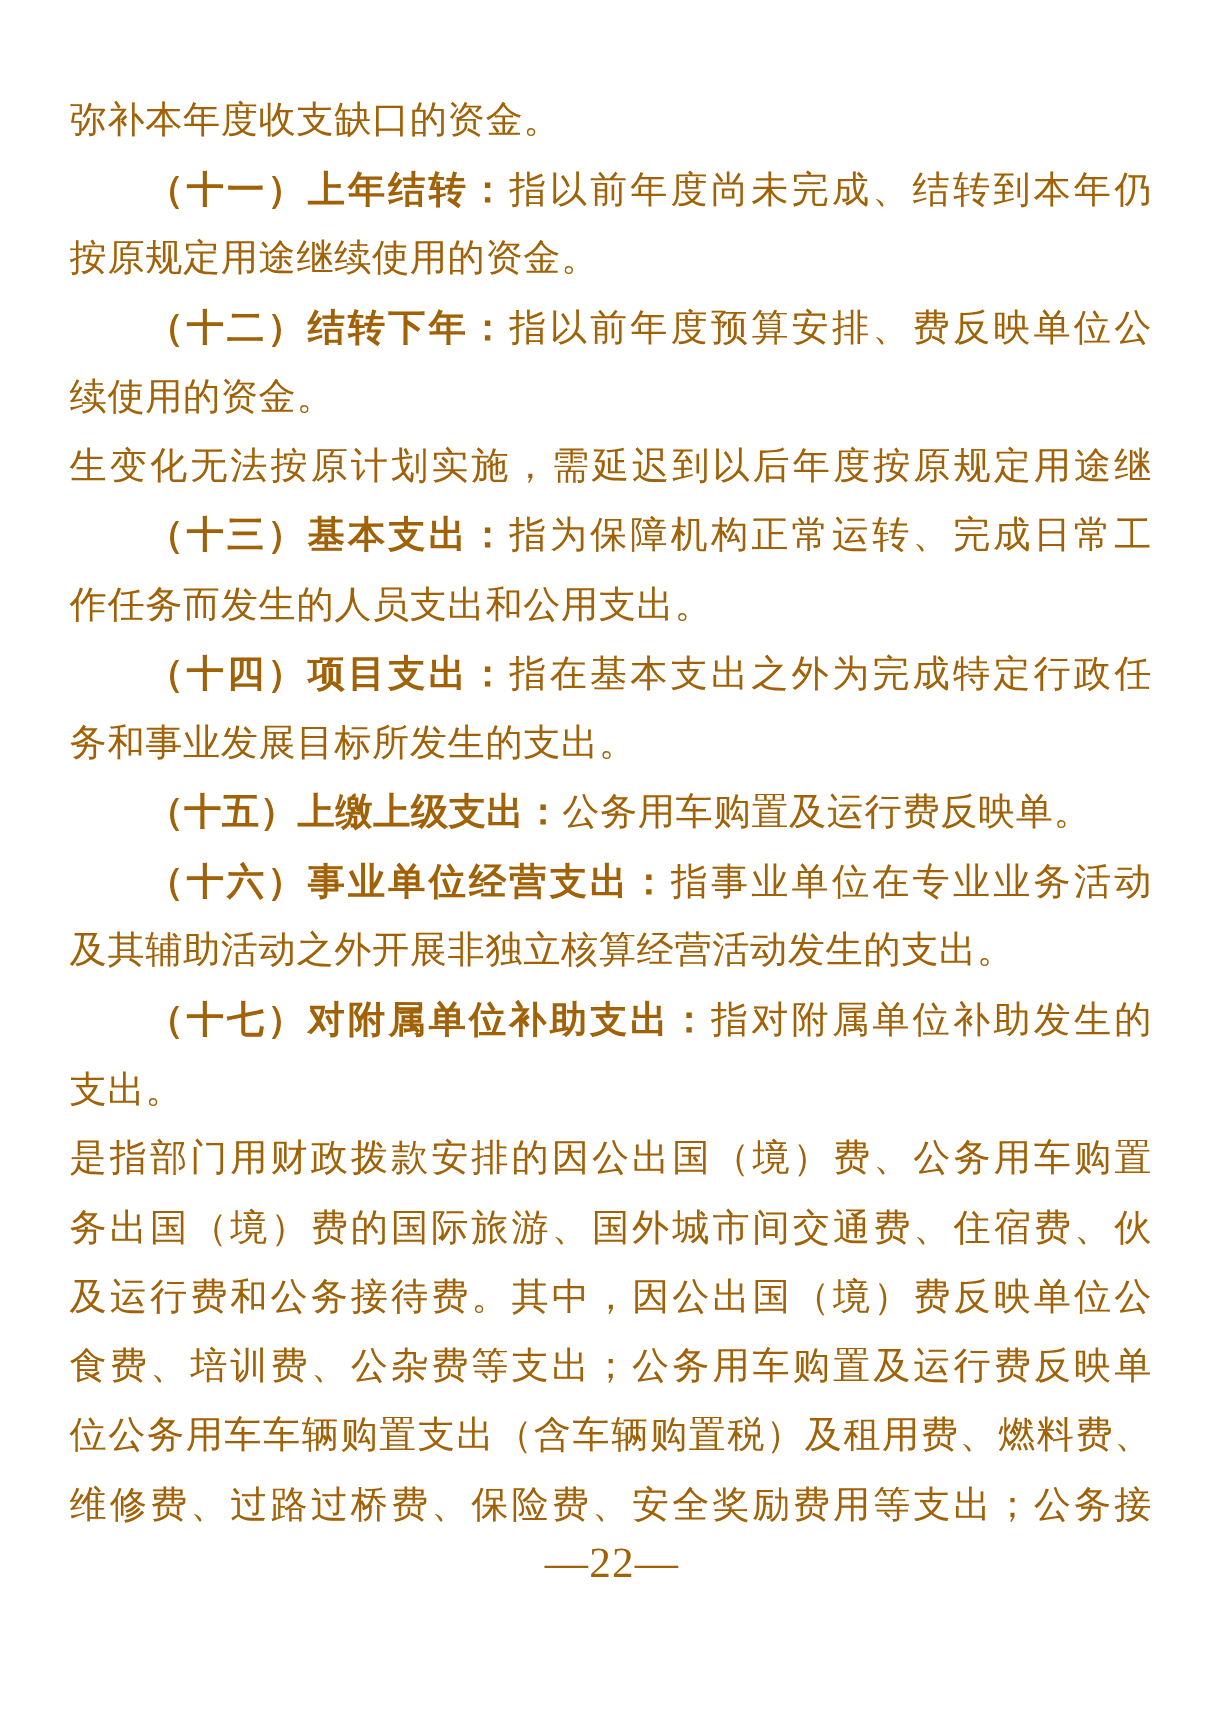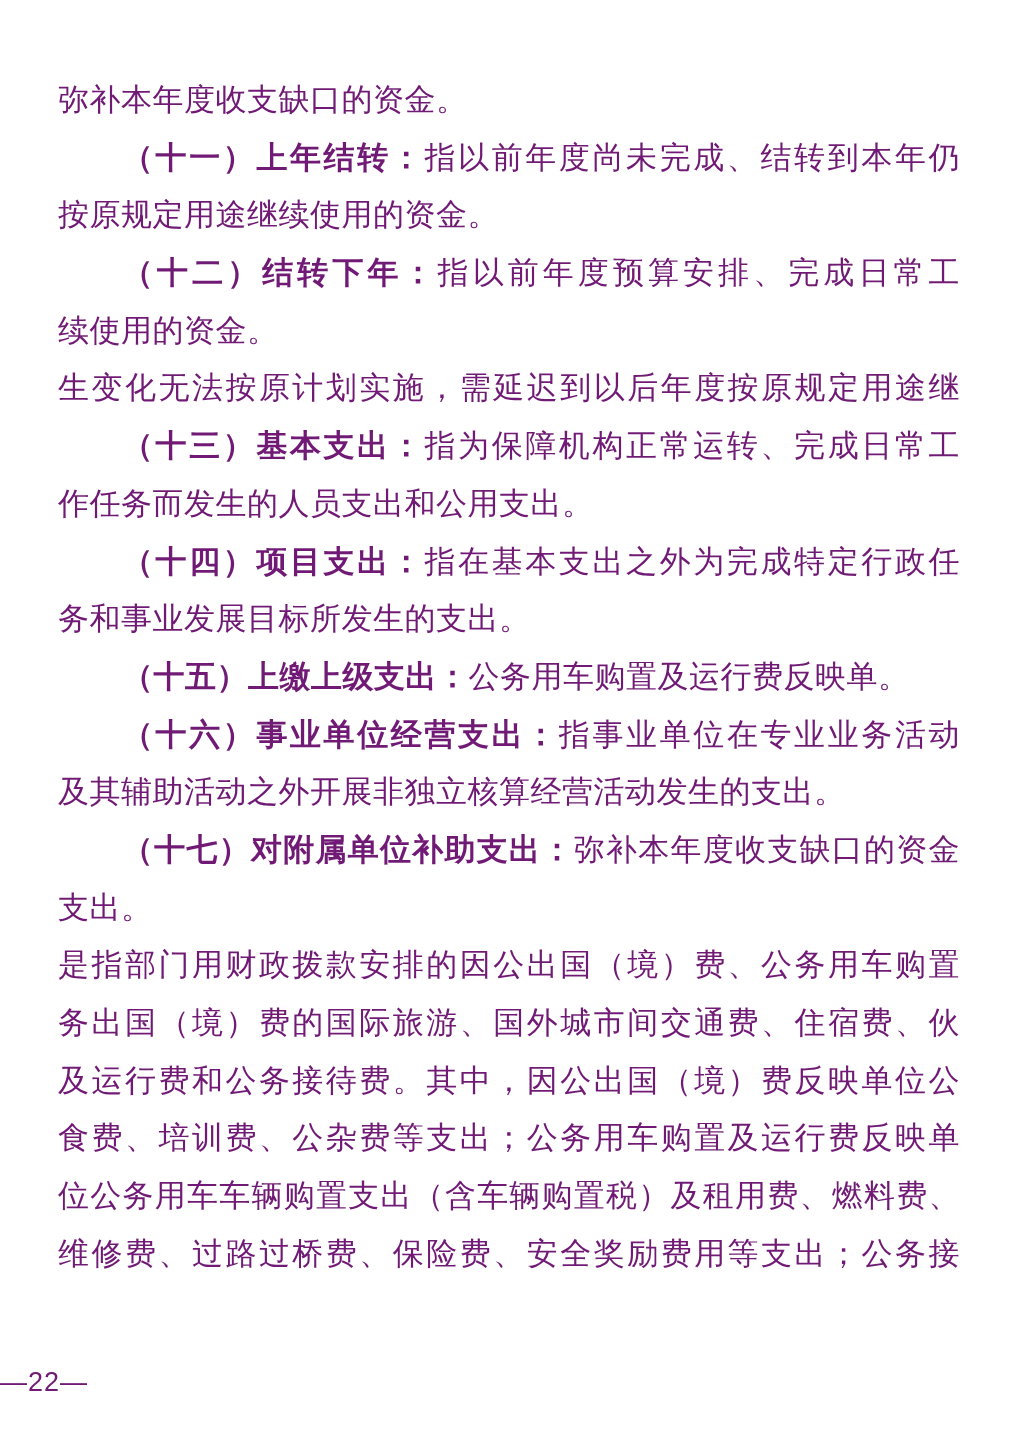--- a/index.html
+++ b/index.html
@@ -5,22 +5,22 @@
   html, body {
     margin: 0;
     padding: 0;
     background: #ffffff;
   }
   .page {
     position: relative;
     width: 1020px;
     height: 1443px;
     background: #ffffff;
-    color: #701a75;
-    font-family: Liberation Sans, sans-serif;
+    color: #a16207;
+    font-family: Liberation Serif, serif;
     overflow: hidden;
   }
   .doc-body {
     position: absolute;
     top: 71px;
     left: 58px;
     width: 902px;
   }
   .line {
     font-size: 31px;
@@ -37,48 +37,48 @@
   }
   .ind {
     text-indent: 64px;
   }
   .just {
     text-align: justify;
     text-align-last: justify;
   }
   .page-number {
     position: absolute;
-    top: 1362px;
+    top: 1282px;
     left: 0;
     width: 100%;
-    text-align: left;
-    font-size: 27px;
+    text-align: center;
+    font-size: 36px;
     line-height: 40px;
     letter-spacing: 1px;
   }
 </style>
 </head>
 <body>
 
 <div class="page">
   <div class="doc-body">
     <div class="line"><span class="term"></span><span>弥补本年度收支缺口的资金。</span></div>
     <div class="line ind just"><span class="term">（十一）上年结转：</span><span>指以前年度尚未完成、结转到本年仍</span></div>
     <div class="line"><span class="term"></span><span>按原规定用途继续使用的资金。</span></div>
-    <div class="line ind just"><span class="term">（十二）结转下年：</span><span>指以前年度预算安排、完成日常工</span></div>
+    <div class="line ind just"><span class="term">（十二）结转下年：</span><span>指以前年度预算安排、费反映单位公</span></div>
     <div class="line"><span class="term"></span><span>续使用的资金。</span></div>
     <div class="line just"><span class="term"></span><span>生变化无法按原计划实施，需延迟到以后年度按原规定用途继</span></div>
     <div class="line ind just"><span class="term">（十三）基本支出：</span><span>指为保障机构正常运转、完成日常工</span></div>
     <div class="line"><span class="term"></span><span>作任务而发生的人员支出和公用支出。</span></div>
     <div class="line ind just"><span class="term">（十四）项目支出：</span><span>指在基本支出之外为完成特定行政任</span></div>
     <div class="line"><span class="term"></span><span>务和事业发展目标所发生的支出。</span></div>
     <div class="line ind"><span class="term">（十五）上缴上级支出：</span><span>公务用车购置及运行费反映单。</span></div>
     <div class="line ind just"><span class="term">（十六）事业单位经营支出：</span><span>指事业单位在专业业务活动</span></div>
     <div class="line"><span class="term"></span><span>及其辅助活动之外开展非独立核算经营活动发生的支出。</span></div>
-    <div class="line ind just"><span class="term">（十七）对附属单位补助支出：</span><span>弥补本年度收支缺口的资金</span></div>
+    <div class="line ind just"><span class="term">（十七）对附属单位补助支出：</span><span>指对附属单位补助发生的</span></div>
     <div class="line"><span class="term"></span><span>支出。</span></div>
     <div class="line just"><span class="term"></span><span>是指部门用财政拨款安排的因公出国（境）费、公务用车购置</span></div>
     <div class="line just"><span class="term"></span><span>务出国（境）费的国际旅游、国外城市间交通费、住宿费、伙</span></div>
     <div class="line just"><span class="term"></span><span>及运行费和公务接待费。其中，因公出国（境）费反映单位公</span></div>
     <div class="line just"><span class="term"></span><span>食费、培训费、公杂费等支出；公务用车购置及运行费反映单</span></div>
     <div class="line just"><span class="term"></span><span>位公务用车车辆购置支出（含车辆购置税）及租用费、燃料费、</span></div>
     <div class="line just"><span class="term"></span><span>维修费、过路过桥费、保险费、安全奖励费用等支出；公务接</span></div>
   </div>
   <div class="page-number">—22—</div>
 </div>

